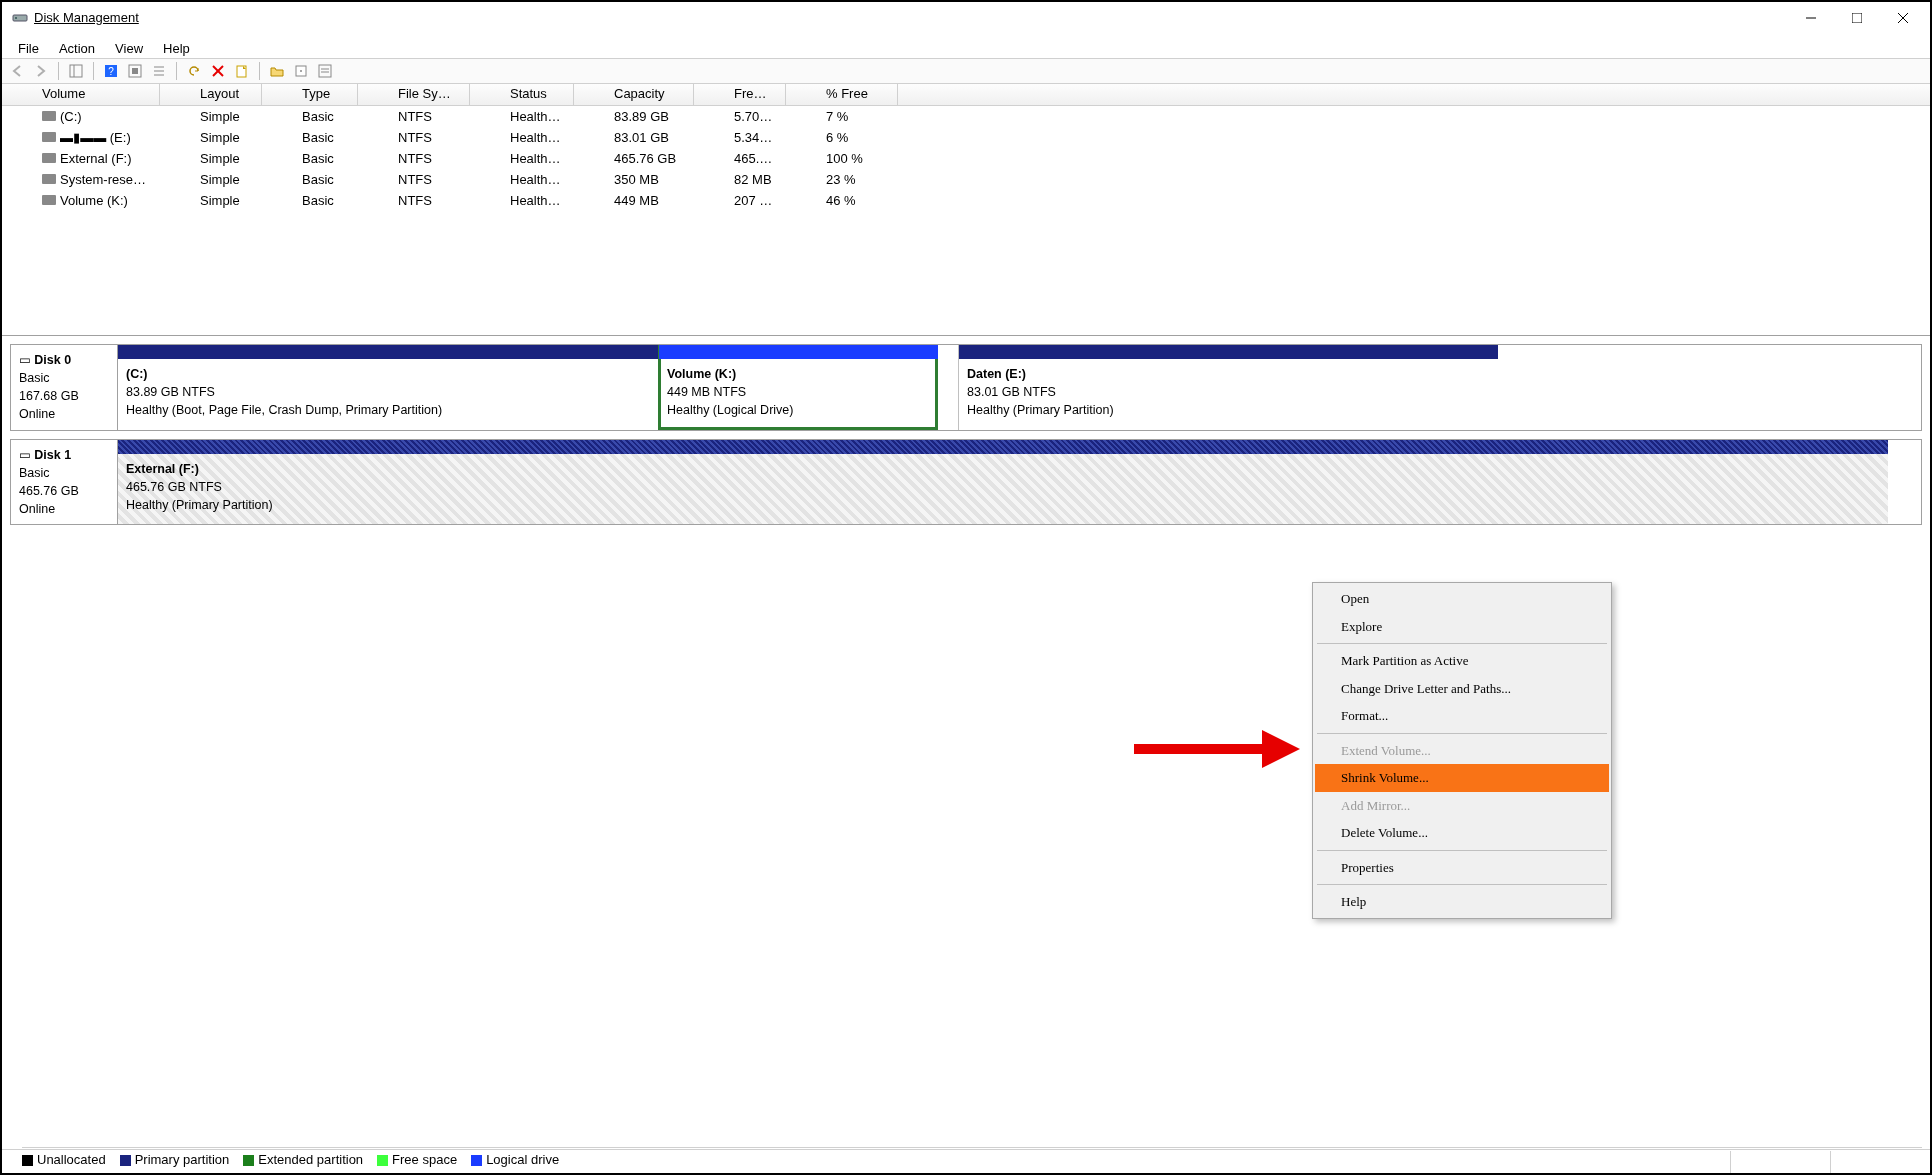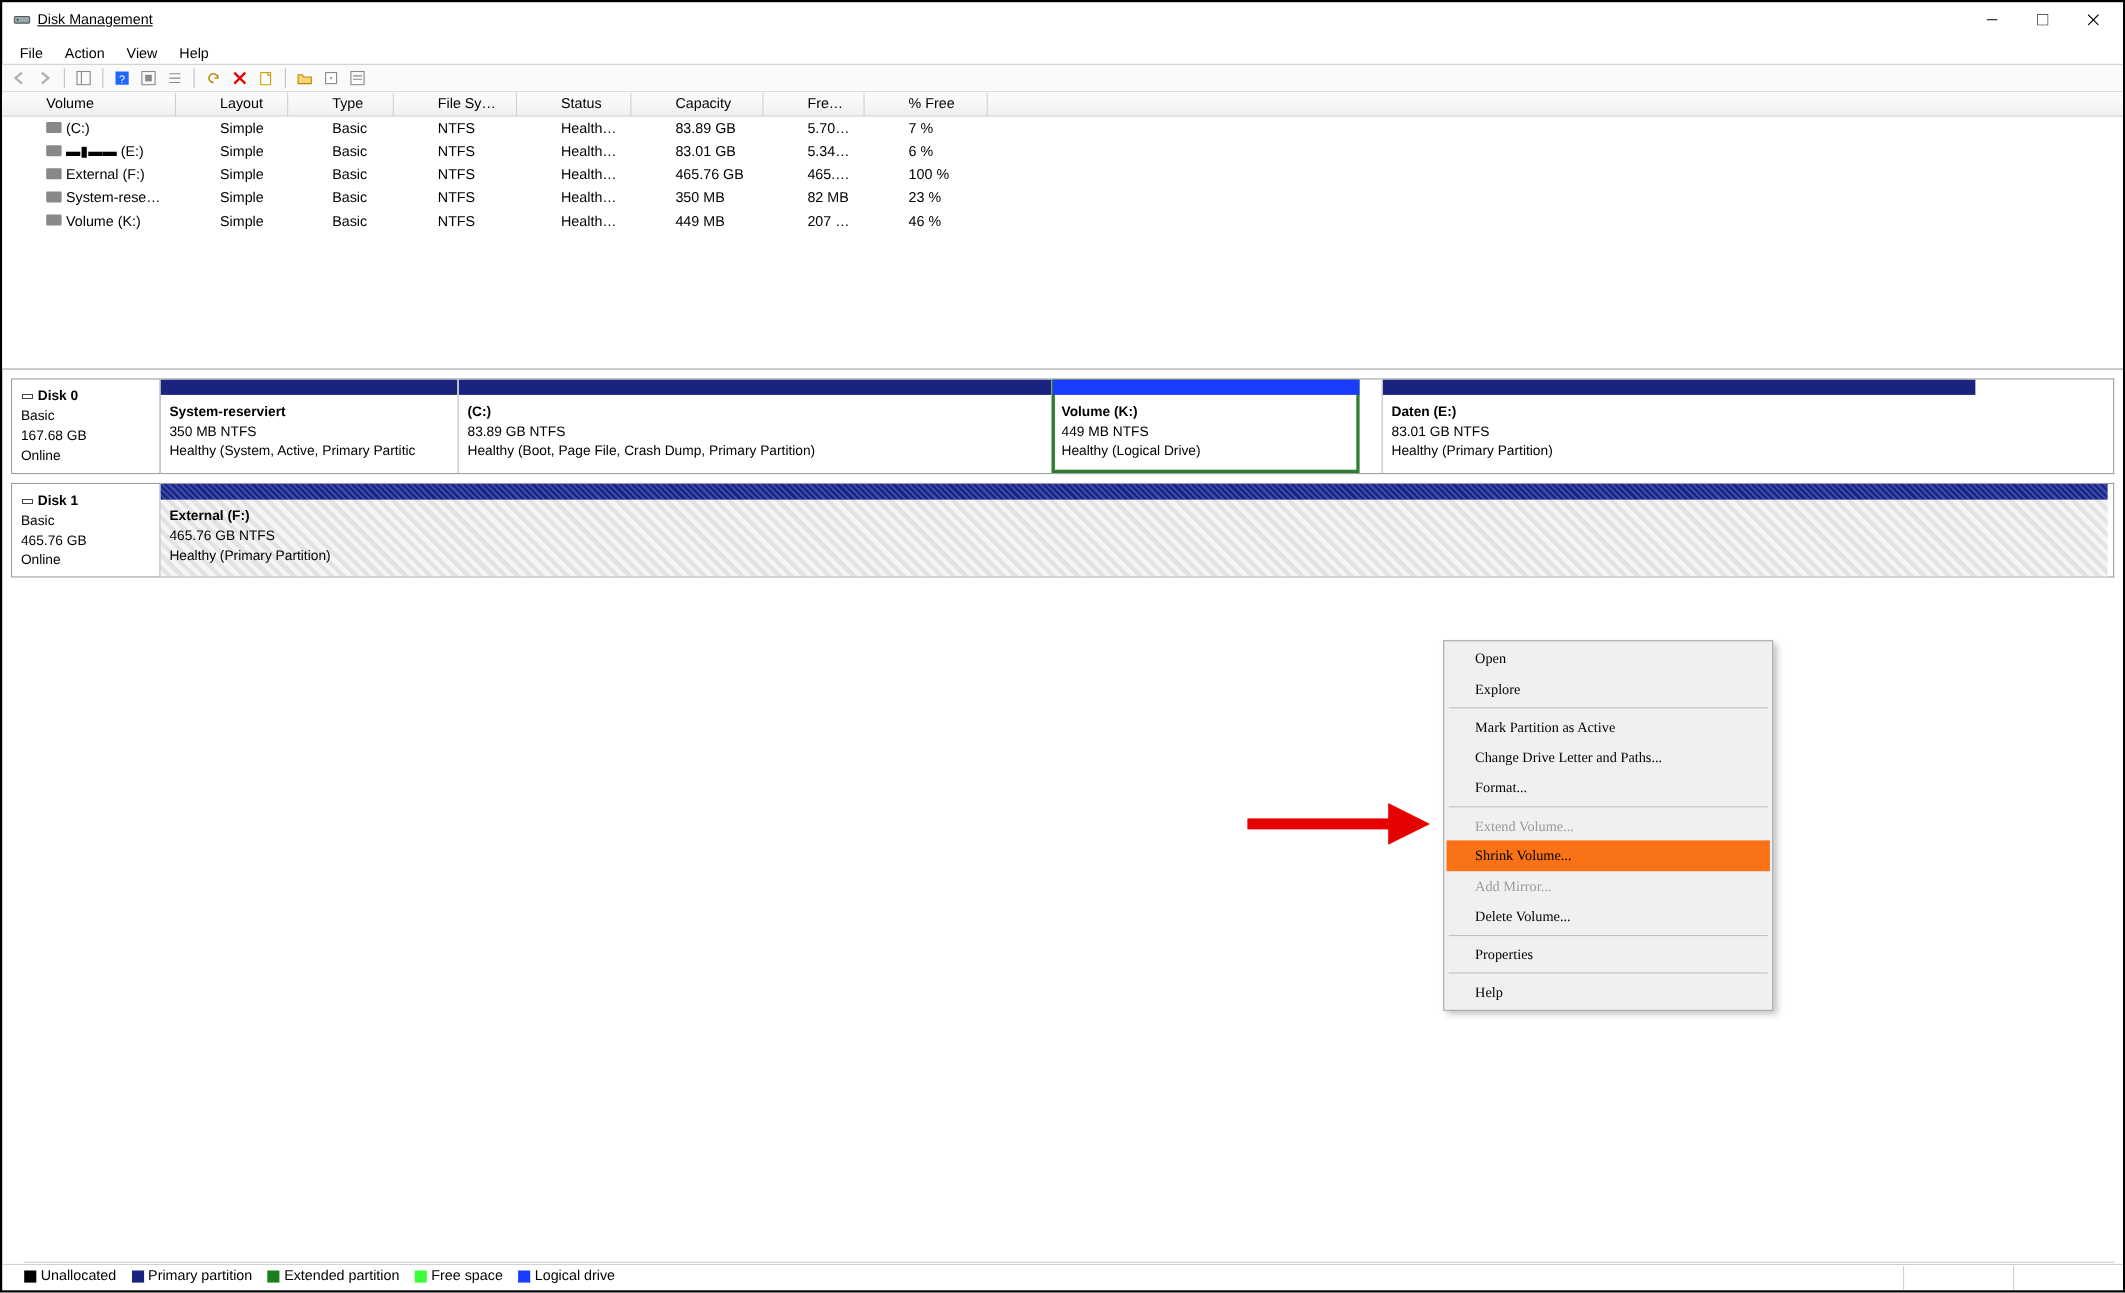--- a/index.html
+++ b/index.html
@@ -34,21 +34,21 @@
 .c-cap { width: 92px; }
 .c-free { width: 64px; }
 .c-pct { width: 84px; }
 .vol-row { display: flex; height: 21px; align-items: center; font-size: 13px; cursor: pointer; }
 .vol-row .vcol { border-right: none; }
 .vol-row .drive-ic { width: 14px; height: 10px; background: #888; margin-right: 4px; display: inline-block; border-radius: 1px; }
 
 
 .disk-area { padding: 8px; }
 .disk-row { display: flex; margin-bottom: 8px; }
-.disk-label { width: 136px; border: 1px solid #a0a0a0; padding: 6px 8px; font-size: 12.5px; line-height: 1.45; }
+.disk-label { width: 108px; border: 1px solid #a0a0a0; padding: 6px 8px; font-size: 12.5px; line-height: 1.45; }
 .disk-label b { font-weight: 600; }
 .parts { flex: 1; display: flex; border: 1px solid #a0a0a0; border-left: none; }
 .part { position: relative; border-left: 1px solid #c0c0c0; padding: 20px 8px 6px 8px; font-size: 12.5px; line-height: 1.45; overflow: hidden; }
 .part:first-child { border-left: none; }
 .part .topbar { position: absolute; top: 0; left: 0; right: 0; height: 14px; background: #1a237e; }
 .hatched .topbar { background-image: repeating-linear-gradient(45deg,#1a237e,#1a237e 2px,#3949ab 2px,#3949ab 4px); }
 .part.selected { outline: 3px solid #2e7d32; outline-offset: -3px; }
 .part.selected .topbar { background: #1a3cff; }
 .part b { font-weight: 600; }
 .hatch-bg { background-image: repeating-linear-gradient(45deg,#f5f5f5,#f5f5f5 4px,#e3e3e3 4px,#e3e3e3 8px); }
@@ -259,21 +259,20 @@
         <div class="vcol c-free">207 MB</div>
         <div class="vcol c-pct">46 %</div>
       </div>
     </div>
 </div>
 
 <div class="disk-area" id="disk-area">
     <div class="disk-row">
       <div class="disk-label"><span>▭</span> <b>Disk 0</b><br>Basic<br>167.68 GB<br>Online</div>
       <div class="parts">
-        <div class="part" style="width: 270px;"><div class="topbar"></div><b>System-reserviert</b><br><span>350 MB NTFS</span><br><span>Healthy (System, Active, Primary Partitic</span></div>
         <div class="part" style="width: 540px;"><div class="topbar"></div><b>(C:)</b><br><span>83.89 GB NTFS</span><br><span>Healthy (Boot, Page File, Crash Dump, Primary Partition)</span></div>
         <div class="part selected" style="width: 280px;"><div class="topbar"></div><b>Volume  (K:)</b><br><span>449 MB NTFS</span><br><span>Healthy (Logical Drive)</span></div>
         <div class="part" style="width: 540px; margin-left: 20px;"><div class="topbar"></div><b>Daten  (E:)</b><br><span>83.01 GB NTFS</span><br><span>Healthy (Primary Partition)</span></div>
       </div>
     </div>
     <div class="disk-row">
       <div class="disk-label"><span>▭</span> <b>Disk 1</b><br>Basic<br>465.76 GB<br>Online</div>
       <div class="parts">
         <div class="part hatched hatch-bg" style="width: 1770px;"><div class="topbar"></div><b>External  (F:)</b><br><span>465.76 GB NTFS</span><br><span>Healthy (Primary Partition)</span></div>
       </div>

